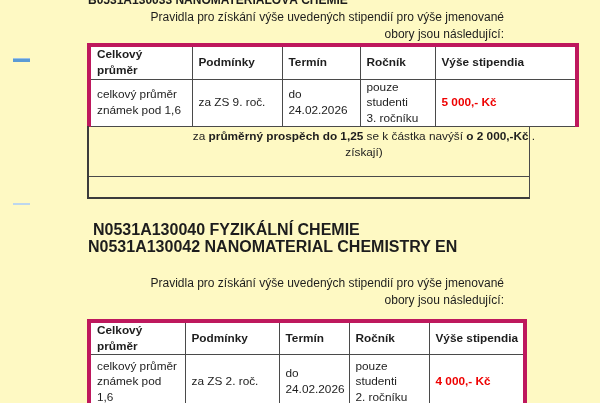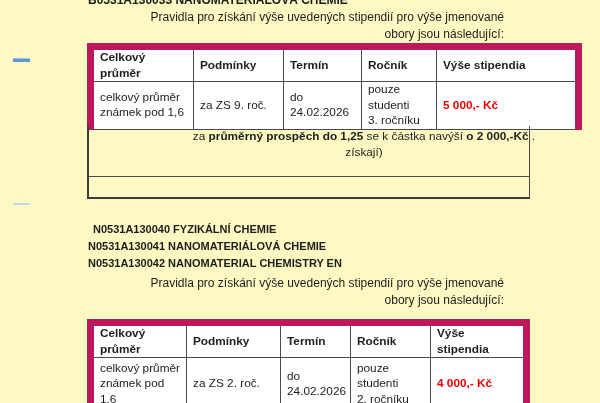--- a/index.html
+++ b/index.html
@@ -16,26 +16,26 @@
   .intro{position:absolute;left:88px;width:416px;text-align:right;font-size:12px;line-height:16.5px;}
   #intro1{top:9px;}
   #intro2{top:275px;}
 
   
   .rev-mark{position:absolute;left:13px;width:17px;}
   #rev-mark-1{top:58px;height:3px;background:#5b9bd5;border-top:1px solid #9dc3e6;}
   #rev-mark-2{top:203px;height:2px;background:#bdd7ee;}
 
   
-  #program-codes{position:absolute;left:88px;top:221px;font-size:11px;font-weight:bold;line-height:17px;white-space:nowrap;}
+  #program-codes{position:absolute;left:88px;top:221px;font-size:16px;font-weight:bold;line-height:17px;white-space:nowrap;}
   #program-codes .indent{padding-left:5px;}
 
   
   table{border-collapse:collapse;table-layout:fixed;position:absolute;background:#fff;}
-  table{border:7px solid #be185d;padding-left:23px;}
+  table{border:4px solid #be185d;padding-left:23px;}
   th,td{border:1px solid #4a4a4a;font-size:11.8px;line-height:15.5px;padding:0 4px 0 6px;
         vertical-align:middle;text-align:left;overflow:visible;}
   th{font-weight:bold;}
   #table1{left:87px;top:43px;width:488px;border-bottom:1px solid #4a4a4a;}
   #table1 tr.hdr{height:34px;}
   #table1 tr.data{height:45px;}
   #table1 th.col1{padding-right:10px;}
   #table2{left:87px;top:319px;width:436px;}
   #table2 tr.hdr{height:32px;}
   #table2 tr.data{height:56px;}
@@ -92,21 +92,20 @@
   <div id="note-box">
     <div id="note-text">
       <div><span>za </span><span class="b">průměrný prospěch do 1,25</span><span> se k částka navýší </span><span class="b">o 2 000,-Kč</span><span> .</span></div>
       <div><span>získají)</span></div>
     </div>
     <div id="empty-row-divider"></div>
   </div>
 
   <div id="program-codes">
     <div class="indent">N0531A130040 FYZIKÁLNÍ CHEMIE</div>
-    <div>N0531A130041 NANOMATERIÁLOVÁ CHEMIE</div>
     <div>N0531A130042 NANOMATERIAL CHEMISTRY EN</div>
   </div>
 
   <div class="intro" id="intro2">
     <div>Pravidla pro získání výše uvedených stipendií pro výše jmenované</div>
     <div>obory jsou následující:</div>
   </div>
 
   <table id="table2">
     <colgroup>

